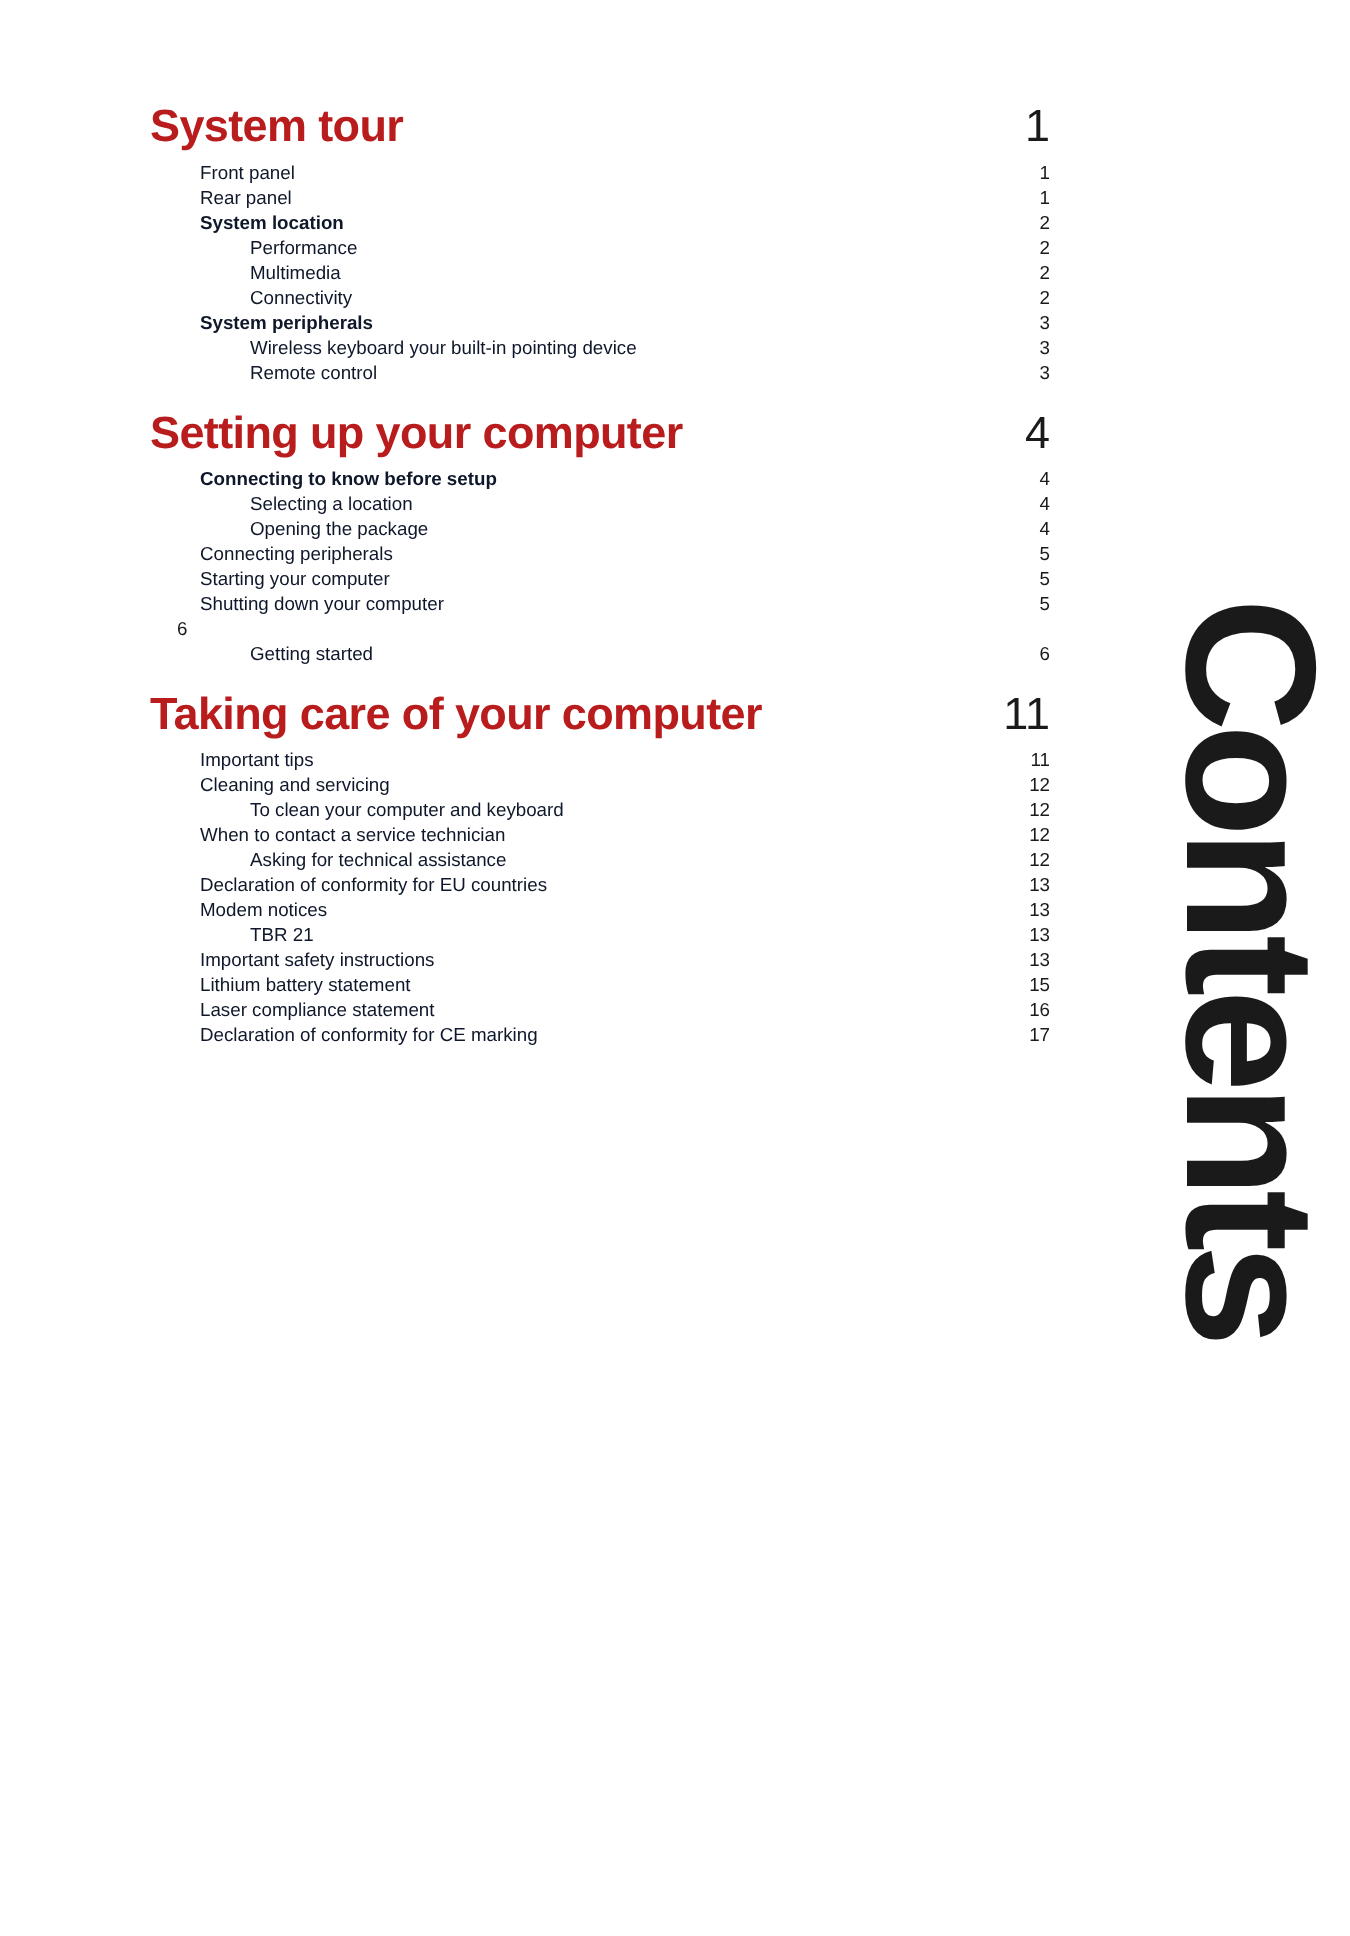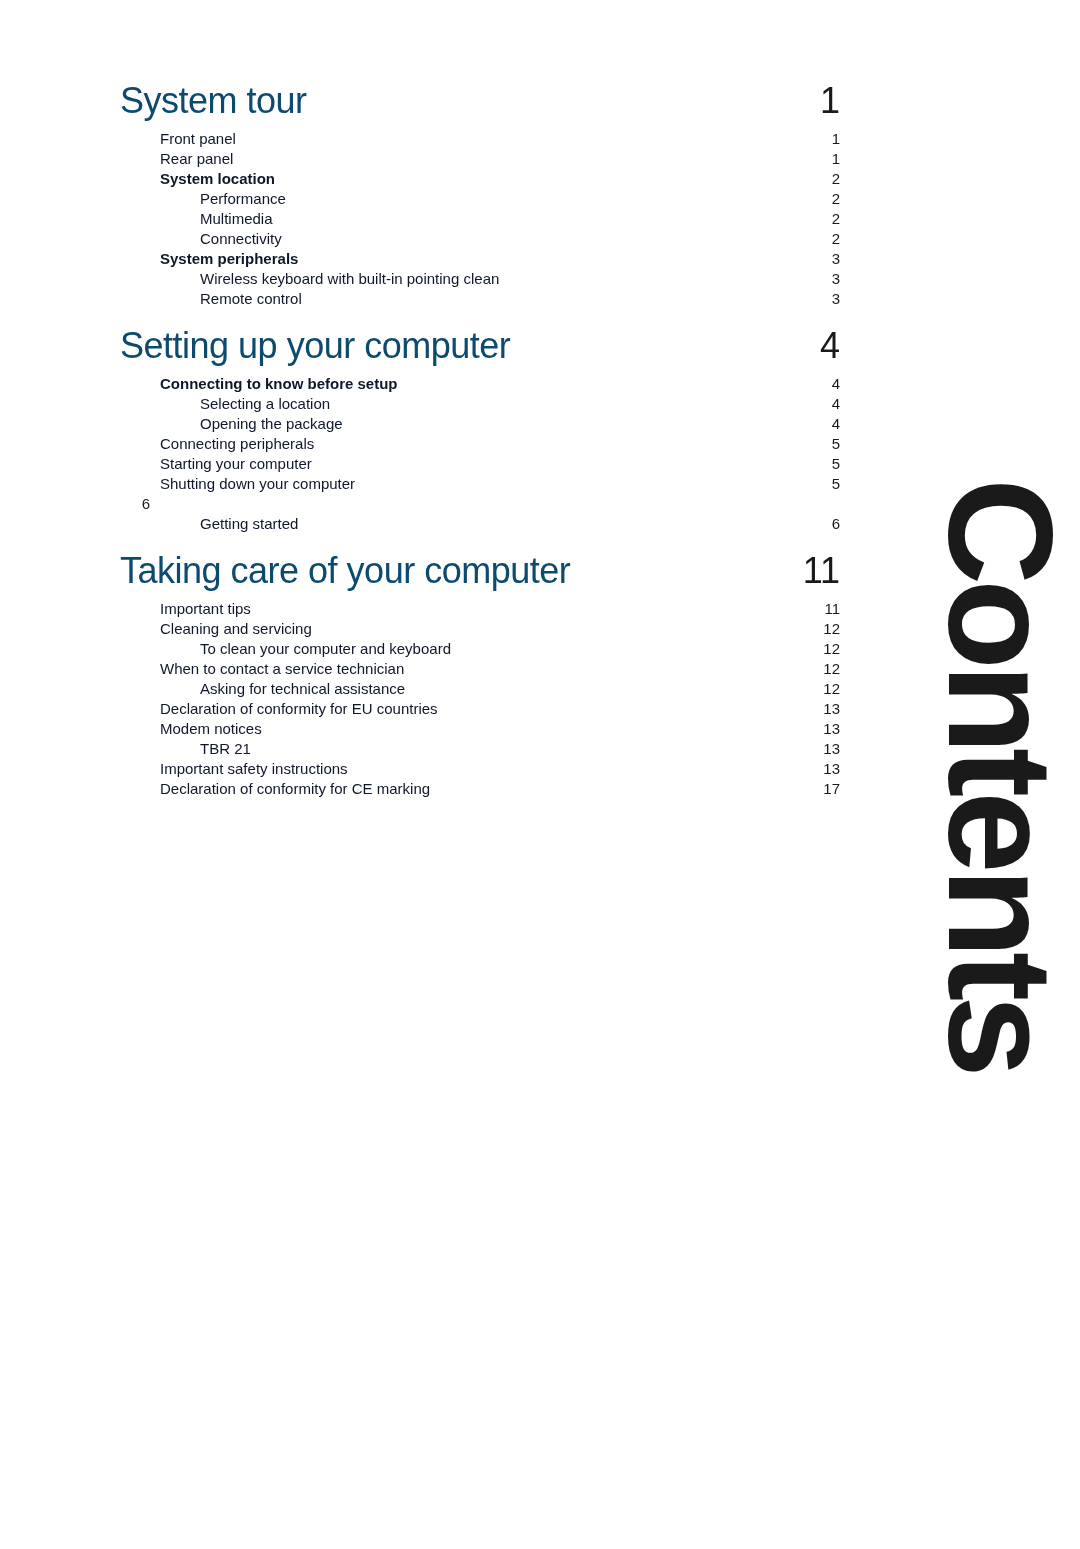--- a/index.html
+++ b/index.html
@@ -37,22 +37,22 @@
       margin-bottom: 8px;
       margin-top: 18px;
     }
 
     .section-heading-row:first-child {
       margin-top: 0;
     }
 
     .section-title {
       font-size: 36px;
-      font-weight: 400;
-      color: #0c4a6e;
+      font-weight: 700;
+      color: #b91c1c;
       letter-spacing: -0.5px;
     }
 
     .section-page {
       font-size: 36px;
       font-weight: 400;
       color: #1a1a1a;
       min-width: 40px;
       text-align: right;
     }
@@ -151,21 +151,21 @@
         </div>
         <div class="toc-row">
           <span class="toc-label indent-2">Connectivity</span>
           <span class="toc-page">2</span>
         </div>
         <div class="toc-row">
           <span class="toc-label indent-1 bold">System peripherals</span>
           <span class="toc-page">3</span>
         </div>
         <div class="toc-row">
-          <span class="toc-label indent-2">Wireless keyboard with built-in pointing clean</span>
+          <span class="toc-label indent-2">Wireless keyboard your built-in pointing device</span>
           <span class="toc-page">3</span>
         </div>
         <div class="toc-row">
           <span class="toc-label indent-2">Remote control</span>
           <span class="toc-page">3</span>
         </div>
       </div>
       <div class="section-heading-row">
         <span class="section-title">Setting up your computer</span>
         <span class="section-page">4</span>
@@ -236,20 +236,28 @@
           <span class="toc-label indent-1">Modem notices</span>
           <span class="toc-page">13</span>
         </div>
         <div class="toc-row">
           <span class="toc-label indent-2">TBR 21</span>
           <span class="toc-page">13</span>
         </div>
         <div class="toc-row">
           <span class="toc-label indent-1">Important safety instructions</span>
           <span class="toc-page">13</span>
+        </div>
+        <div class="toc-row">
+          <span class="toc-label indent-1">Lithium battery statement</span>
+          <span class="toc-page">15</span>
+        </div>
+        <div class="toc-row">
+          <span class="toc-label indent-1">Laser compliance statement</span>
+          <span class="toc-page">16</span>
         </div>
         <div class="toc-row">
           <span class="toc-label indent-1">Declaration of conformity for CE marking</span>
           <span class="toc-page">17</span>
         </div>
       </div>
     </div>
 
   <div class="right-sidebar">
     <span class="contents-rotated">Contents</span>

